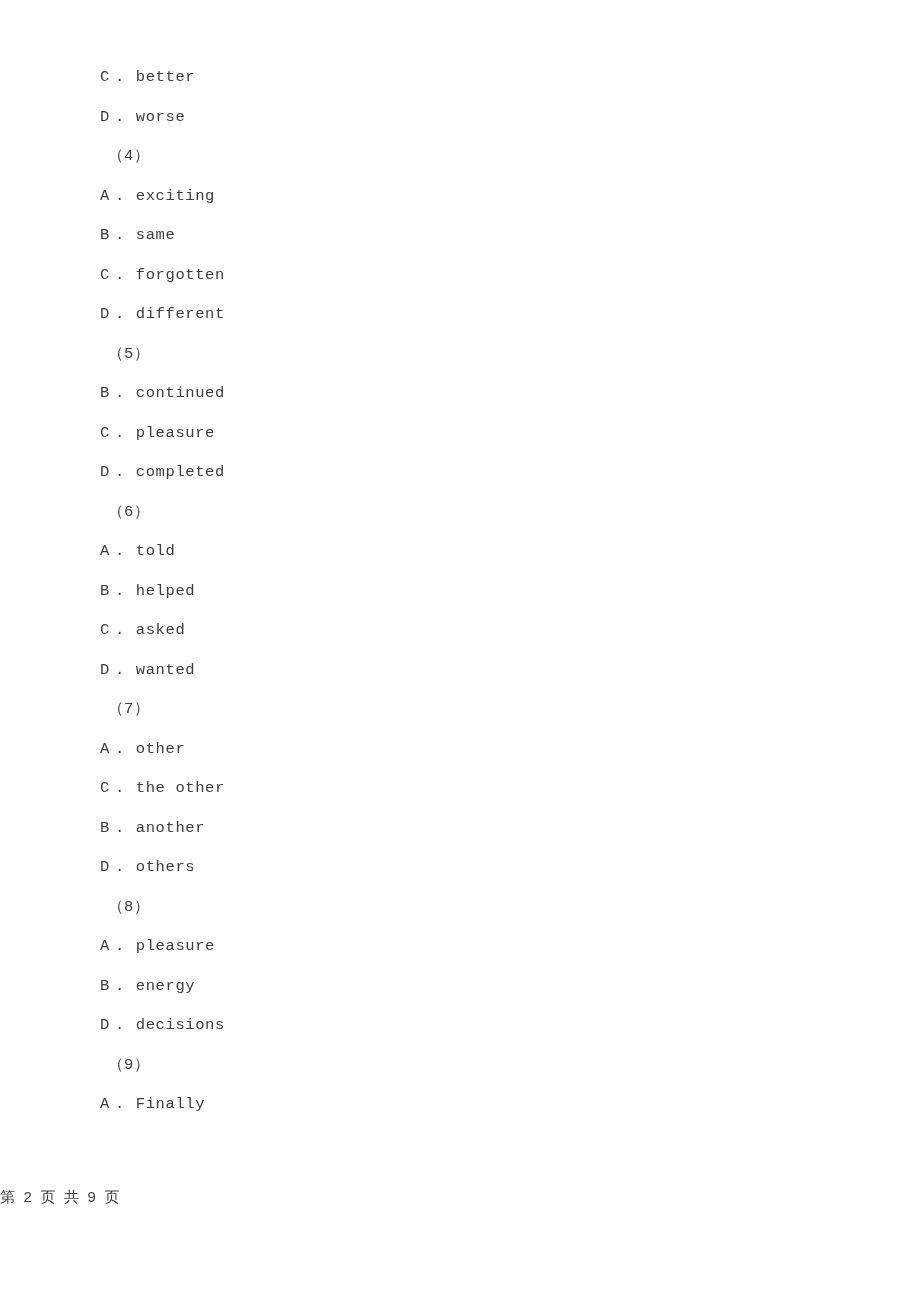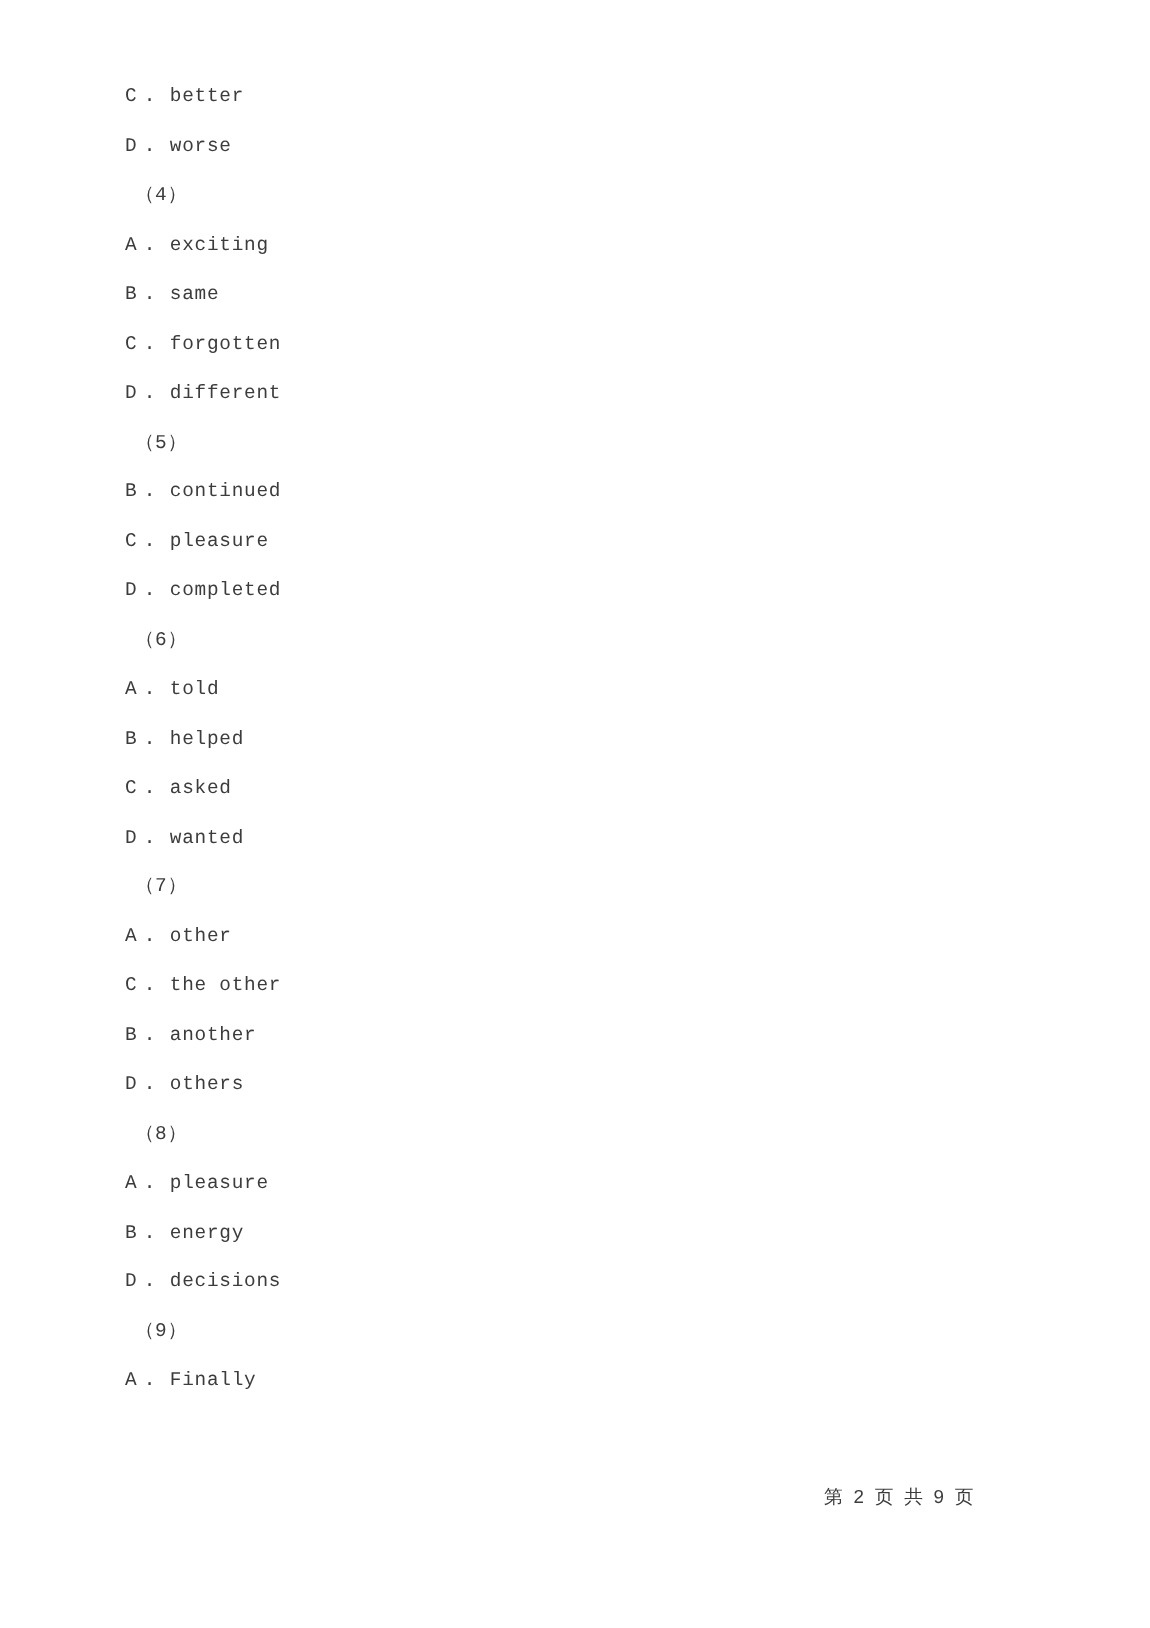--- a/index.html
+++ b/index.html
@@ -63,21 +63,21 @@
     font-size: 15.5px;
     letter-spacing: 0.6px;
   }
 
   
   .footer {
     position: absolute;
     left: 0;
     top: 1188px;
     width: 781px;
-    text-align: right;
+    text-align: left;
     font-size: 15px;
     letter-spacing: 2.2px;
     color: #3c3c3c;
     font-family: "Liberation Sans", "DejaVu Sans", sans-serif;
     white-space: pre;
   }
 </style>
 </head>
 <body>
 

